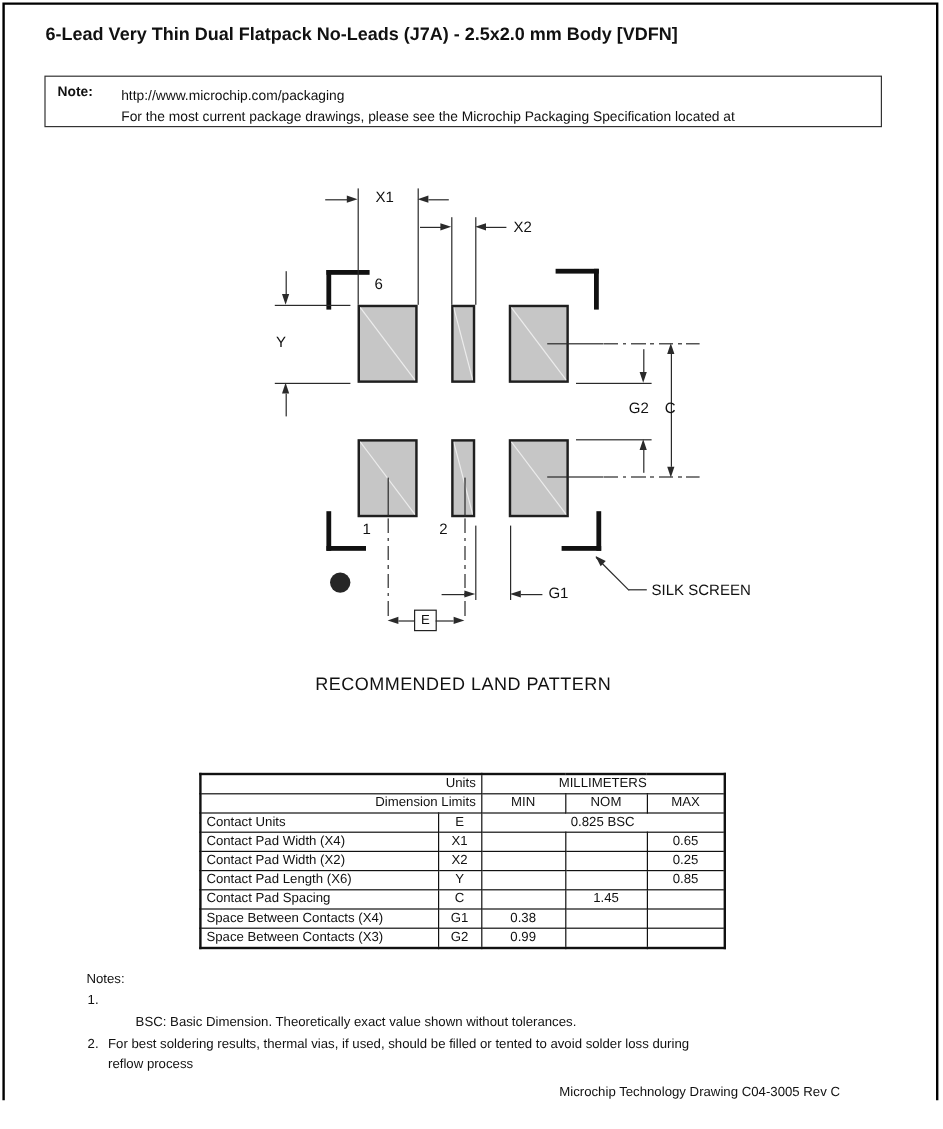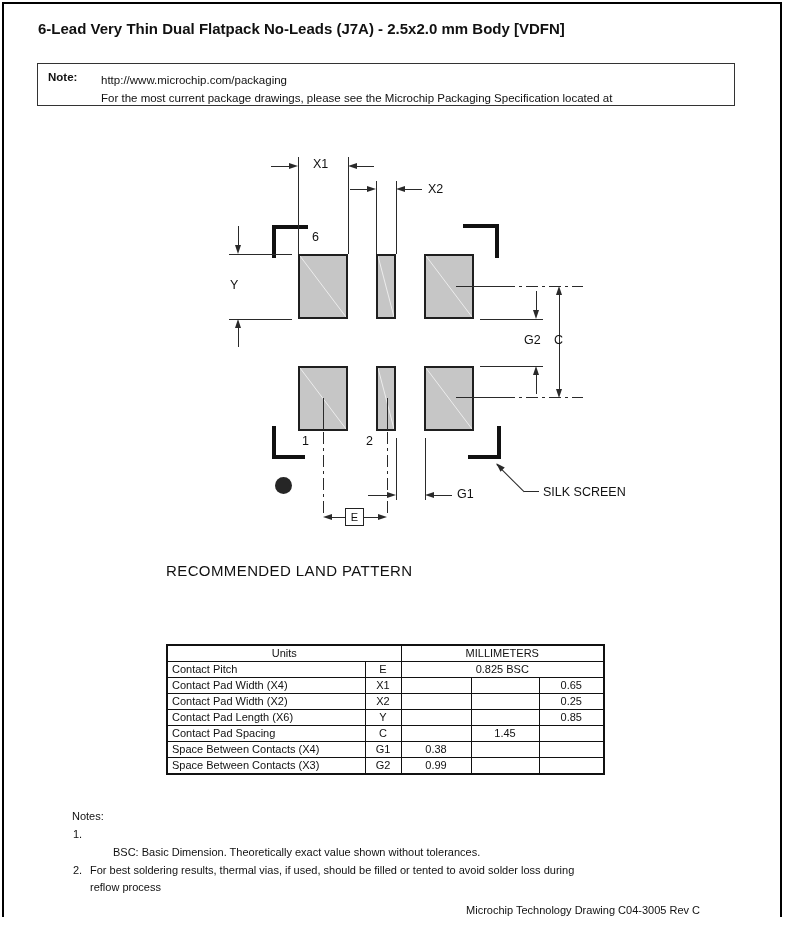--- a/index.html
+++ b/index.html
@@ -25,25 +25,25 @@
   .pad{position:absolute;background:#c6c6c6;border:2px solid #1f1f1f;box-sizing:border-box;}
   .pad svg{display:block;width:100%;height:100%;}
   .corner{position:absolute;box-sizing:border-box;border:0 solid #111;}
   .lbl{position:absolute;font-size:12.5px;color:#111;white-space:nowrap;}
   .pin-dot{position:absolute;left:275px;top:477px;width:17px;height:17px;border-radius:50%;background:#262626;}
   .e-box{position:absolute;left:345px;top:508px;width:19px;height:18px;border:1px solid #222;box-sizing:border-box;
          background:#fff;font-size:11px;text-align:center;line-height:16px;}
   .leader{position:absolute;left:497px;top:464px;width:39px;height:1px;background:#2a2a2a;
           transform:rotate(45deg);transform-origin:0 0;}
   .leader .arr-l{left:-1px;top:-3px;}
-  .caption{position:absolute;left:166px;top:562px;width:440px;text-align:left;font-size:15px;letter-spacing:.4px;}
+  .caption{position:absolute;left:166px;top:562px;width:440px;text-align:center;font-size:15px;letter-spacing:.4px;}
   .spec-table{position:absolute;left:166px;top:644px;border-collapse:collapse;table-layout:fixed;
               font-size:11px;border:2px solid #111;background:#fff;}
   .spec-table td{border:1px solid #111;height:15px;line-height:15px;padding:0 4px;white-space:nowrap;overflow:hidden;}
-  .td-r{text-align:center;} .td-c{text-align:center;} .td-l{text-align:left;}
+  .td-r{text-align:right;} .td-c{text-align:center;} .td-l{text-align:left;}
   .notes-text{font-size:11px;line-height:13px;}
   .footer{position:absolute;left:400px;top:904px;width:300px;text-align:right;font-size:11px;}
 </style>
 </head>
 <body>
 
 <div class="page">
   <div class="page-border"></div>
 
   <div class="doc-title">6-Lead Very Thin Dual Flatpack No-Leads (J7A) - 2.5x2.0 mm Body [VDFN]</div>
@@ -172,21 +172,27 @@
         <col style="width:70px">
         <col style="width:68px">
         <col style="width:65px">
     </colgroup>
     <tbody>
         <tr>
       <td colspan="2" class="td-r">Units</td>
       <td colspan="3" class="td-c">MILLIMETERS</td>
     </tr>
     <tr>
-      <td class="td-l">Contact Pitch</td>
+      <td colspan="2" class="td-r">Dimension Limits</td>
+      <td class="td-c">MIN</td>
+      <td class="td-c">NOM</td>
+      <td class="td-c">MAX</td>
+    </tr>
+    <tr>
+      <td class="td-l">Contact Units</td>
       <td class="td-c">E</td>
       <td colspan="3" class="td-c">0.825 BSC</td>
     </tr>
     <tr>
       <td class="td-l">Contact Pad Width (X4)</td>
       <td class="td-c">X1</td>
       <td class="td-c"></td>
       <td class="td-c"></td>
       <td class="td-c">0.65</td>
     </tr>

